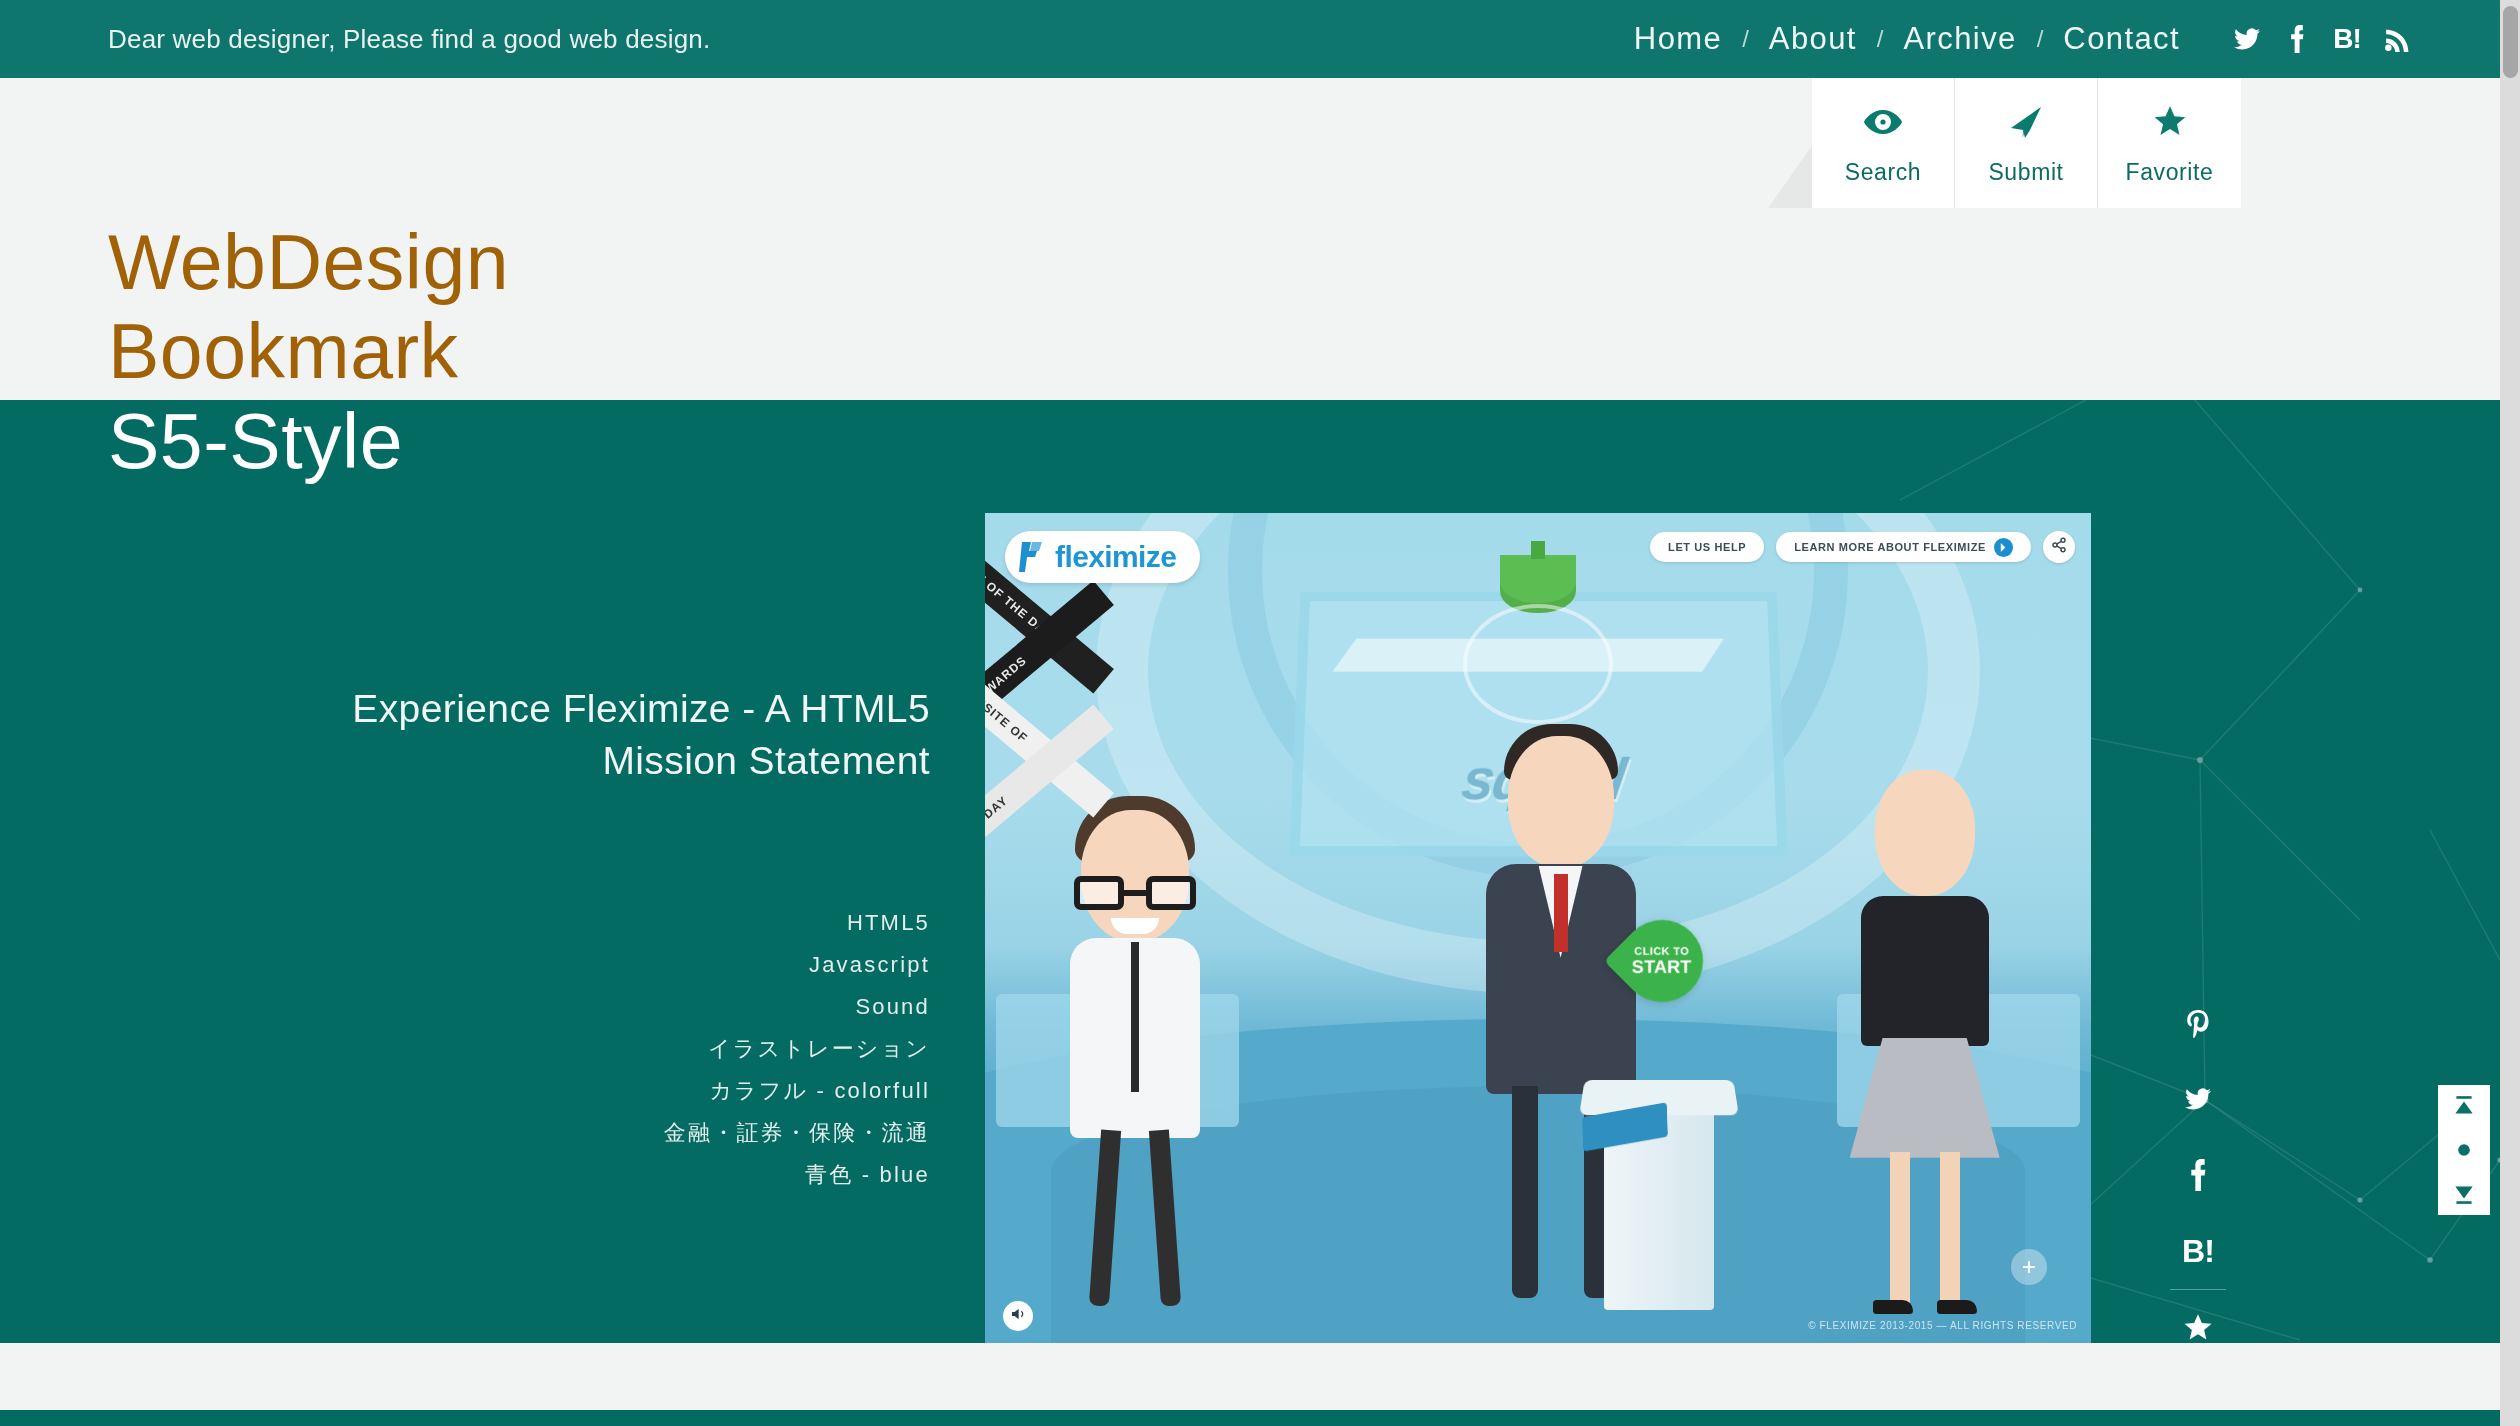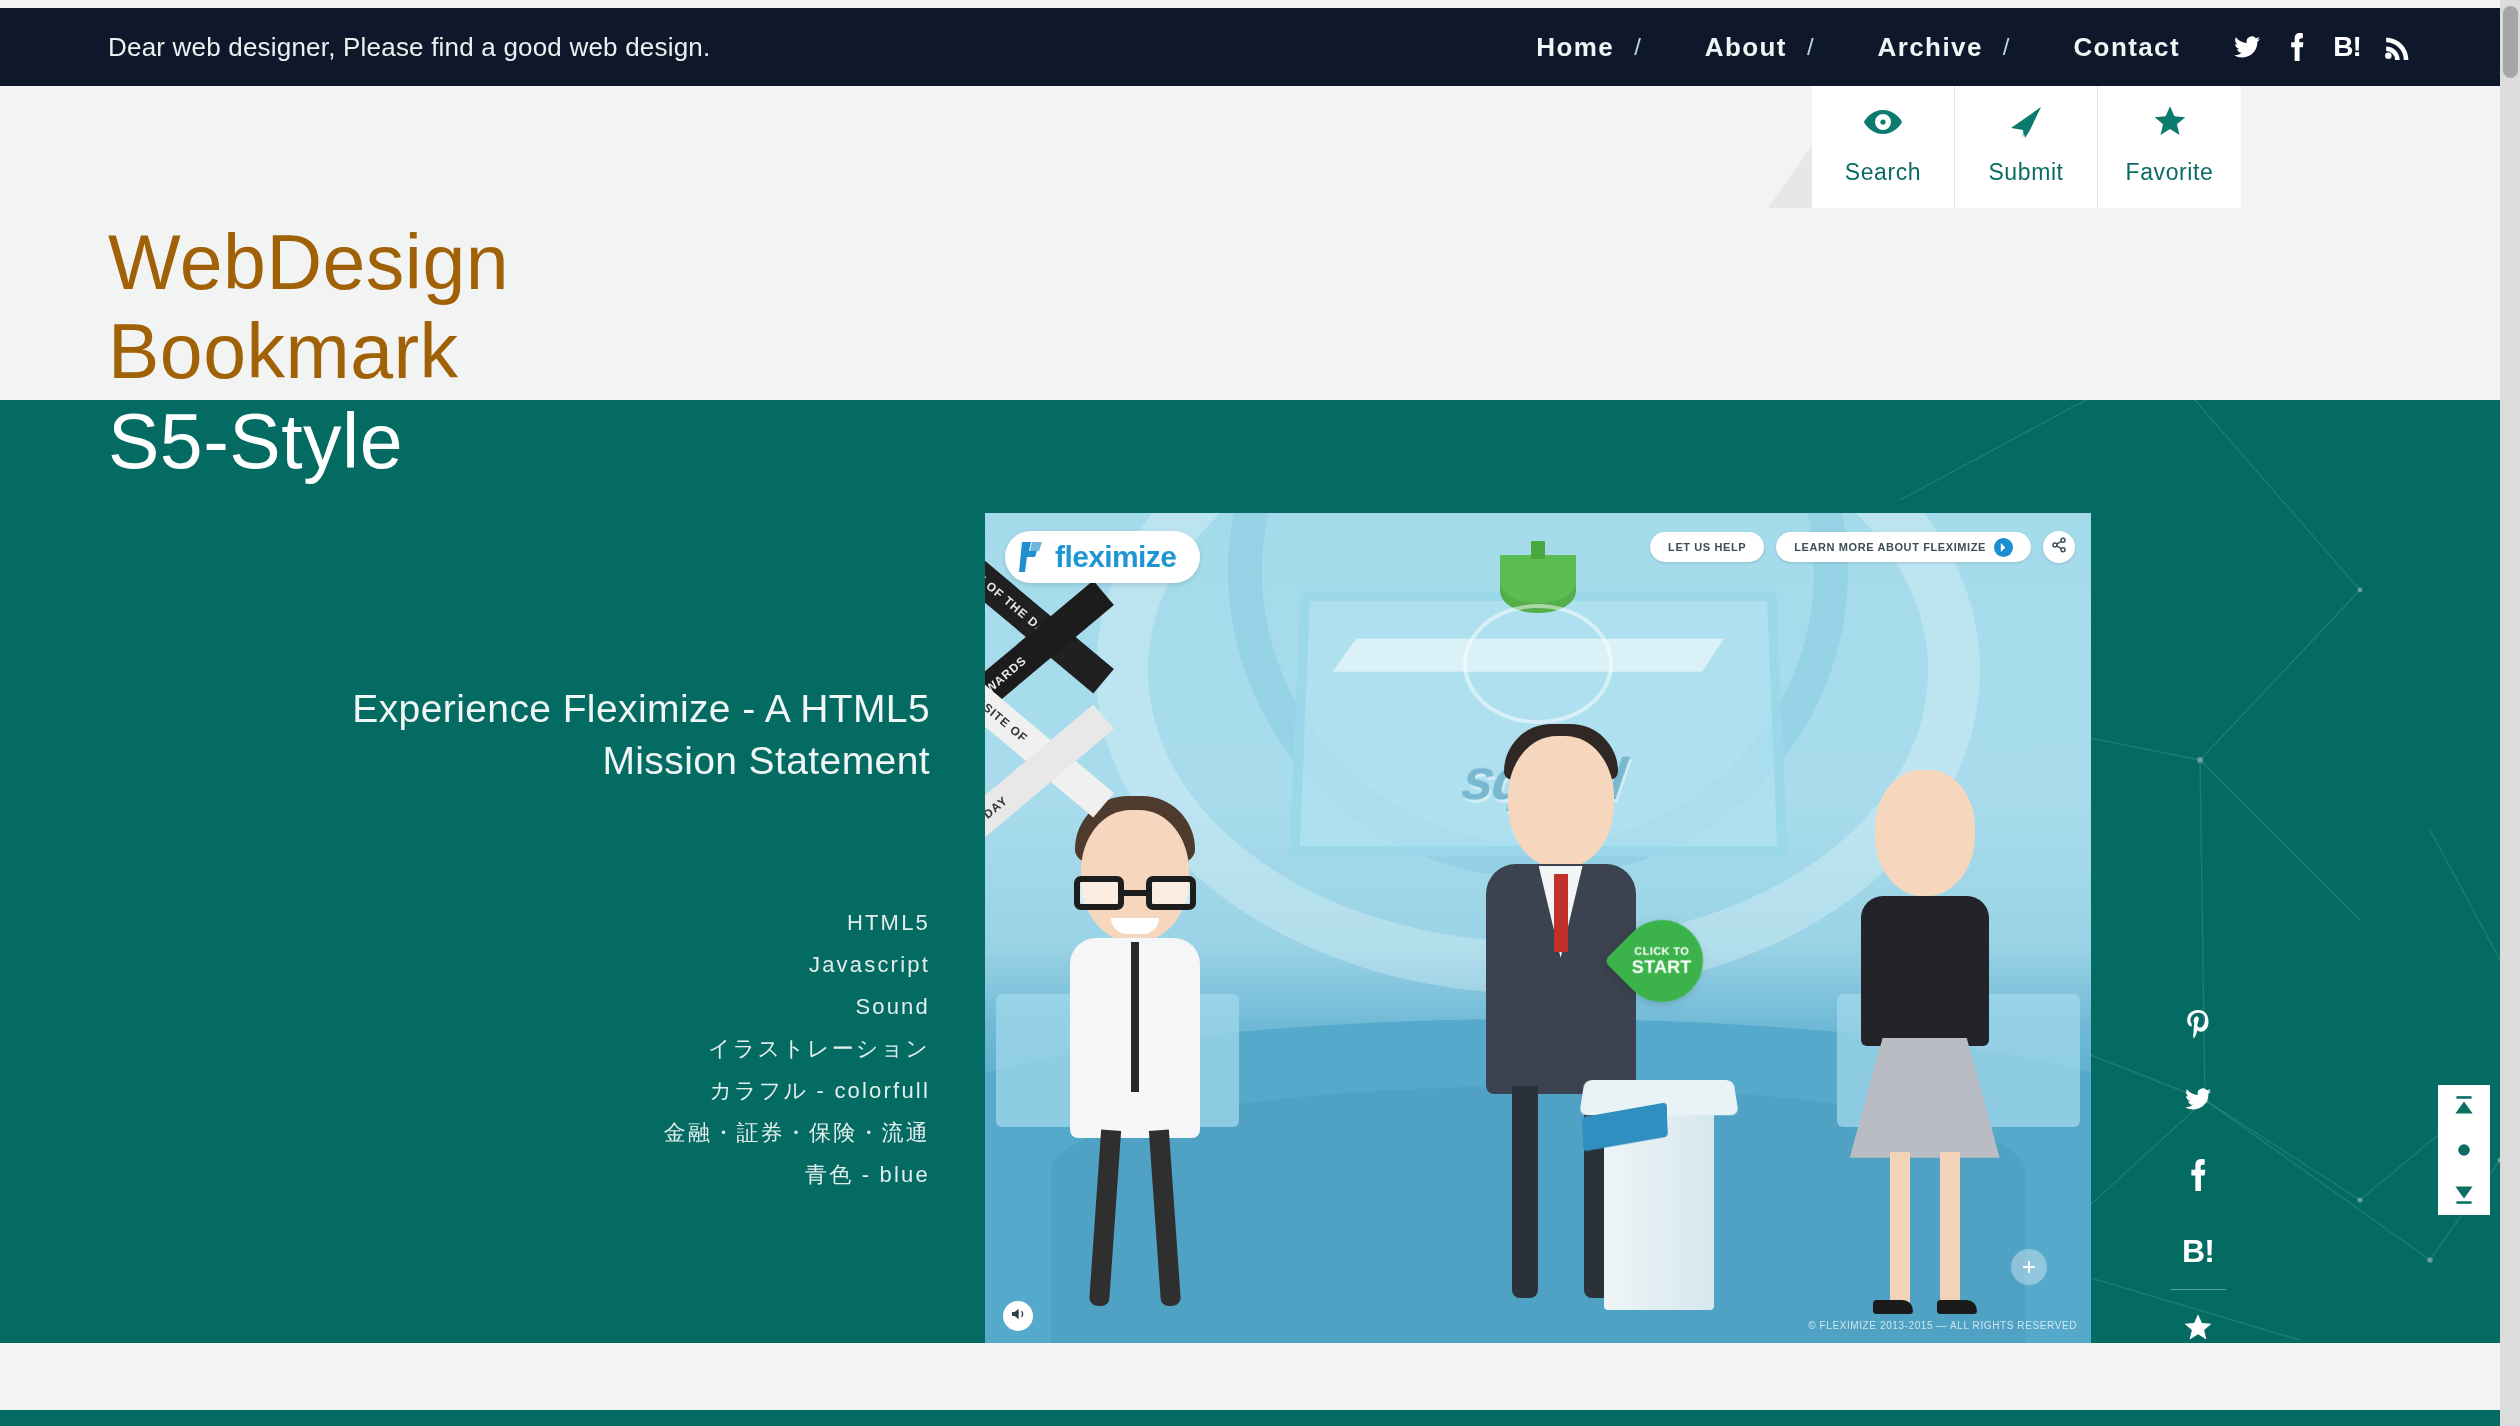--- a/index.html
+++ b/index.html
@@ -6,43 +6,42 @@
   html, body {
     width: 2520px; height: 1426px;
     overflow: hidden;
     background: #f2f3f3;
     font-family: "Liberation Sans", sans-serif;
   }
   body { position: relative; }
 
   
   .topbar {
-    position: absolute; left: 0; top: 8px;
+    position: absolute; left: 0; top: 0;
     width: 2500px; height: 78px;
-    background: #0f172a;
+    background: #0f766e;
     display: flex; align-items: center;
     z-index: 40;
   }
   .topbar-tagline {
     margin-left: 108px;
     color: #eaf2f1;
     font-size: 26px;
     font-weight: 300;
     letter-spacing: .2px;
     white-space: nowrap;
   }
   .topbar-right {
     margin-left: auto; margin-right: 78px;
     display: flex; align-items: center;
   }
   .nav-link {
-    color: #eef5f4; font-size: 26px; font-weight: 700;
+    color: #eef5f4; font-size: 31px; font-weight: 400;
     letter-spacing: 1.4px; padding: 0 4px; white-space: nowrap;
     text-decoration: none;
-    margin-left: 44px;
   }
   .nav-sep { color: #bcd8d5; font-size: 24px; padding: 0 16px; font-weight: 300; }
   .topbar-social { display: flex; align-items: center; margin-left: 38px; }
   .topbar-social .sicon {
     width: 50px; display: flex; align-items: center; justify-content: center;
     color: #ffffff;
   }
   .sicon svg { display: block; }
   .bang {
     font-family: "Liberation Sans", sans-serif;

